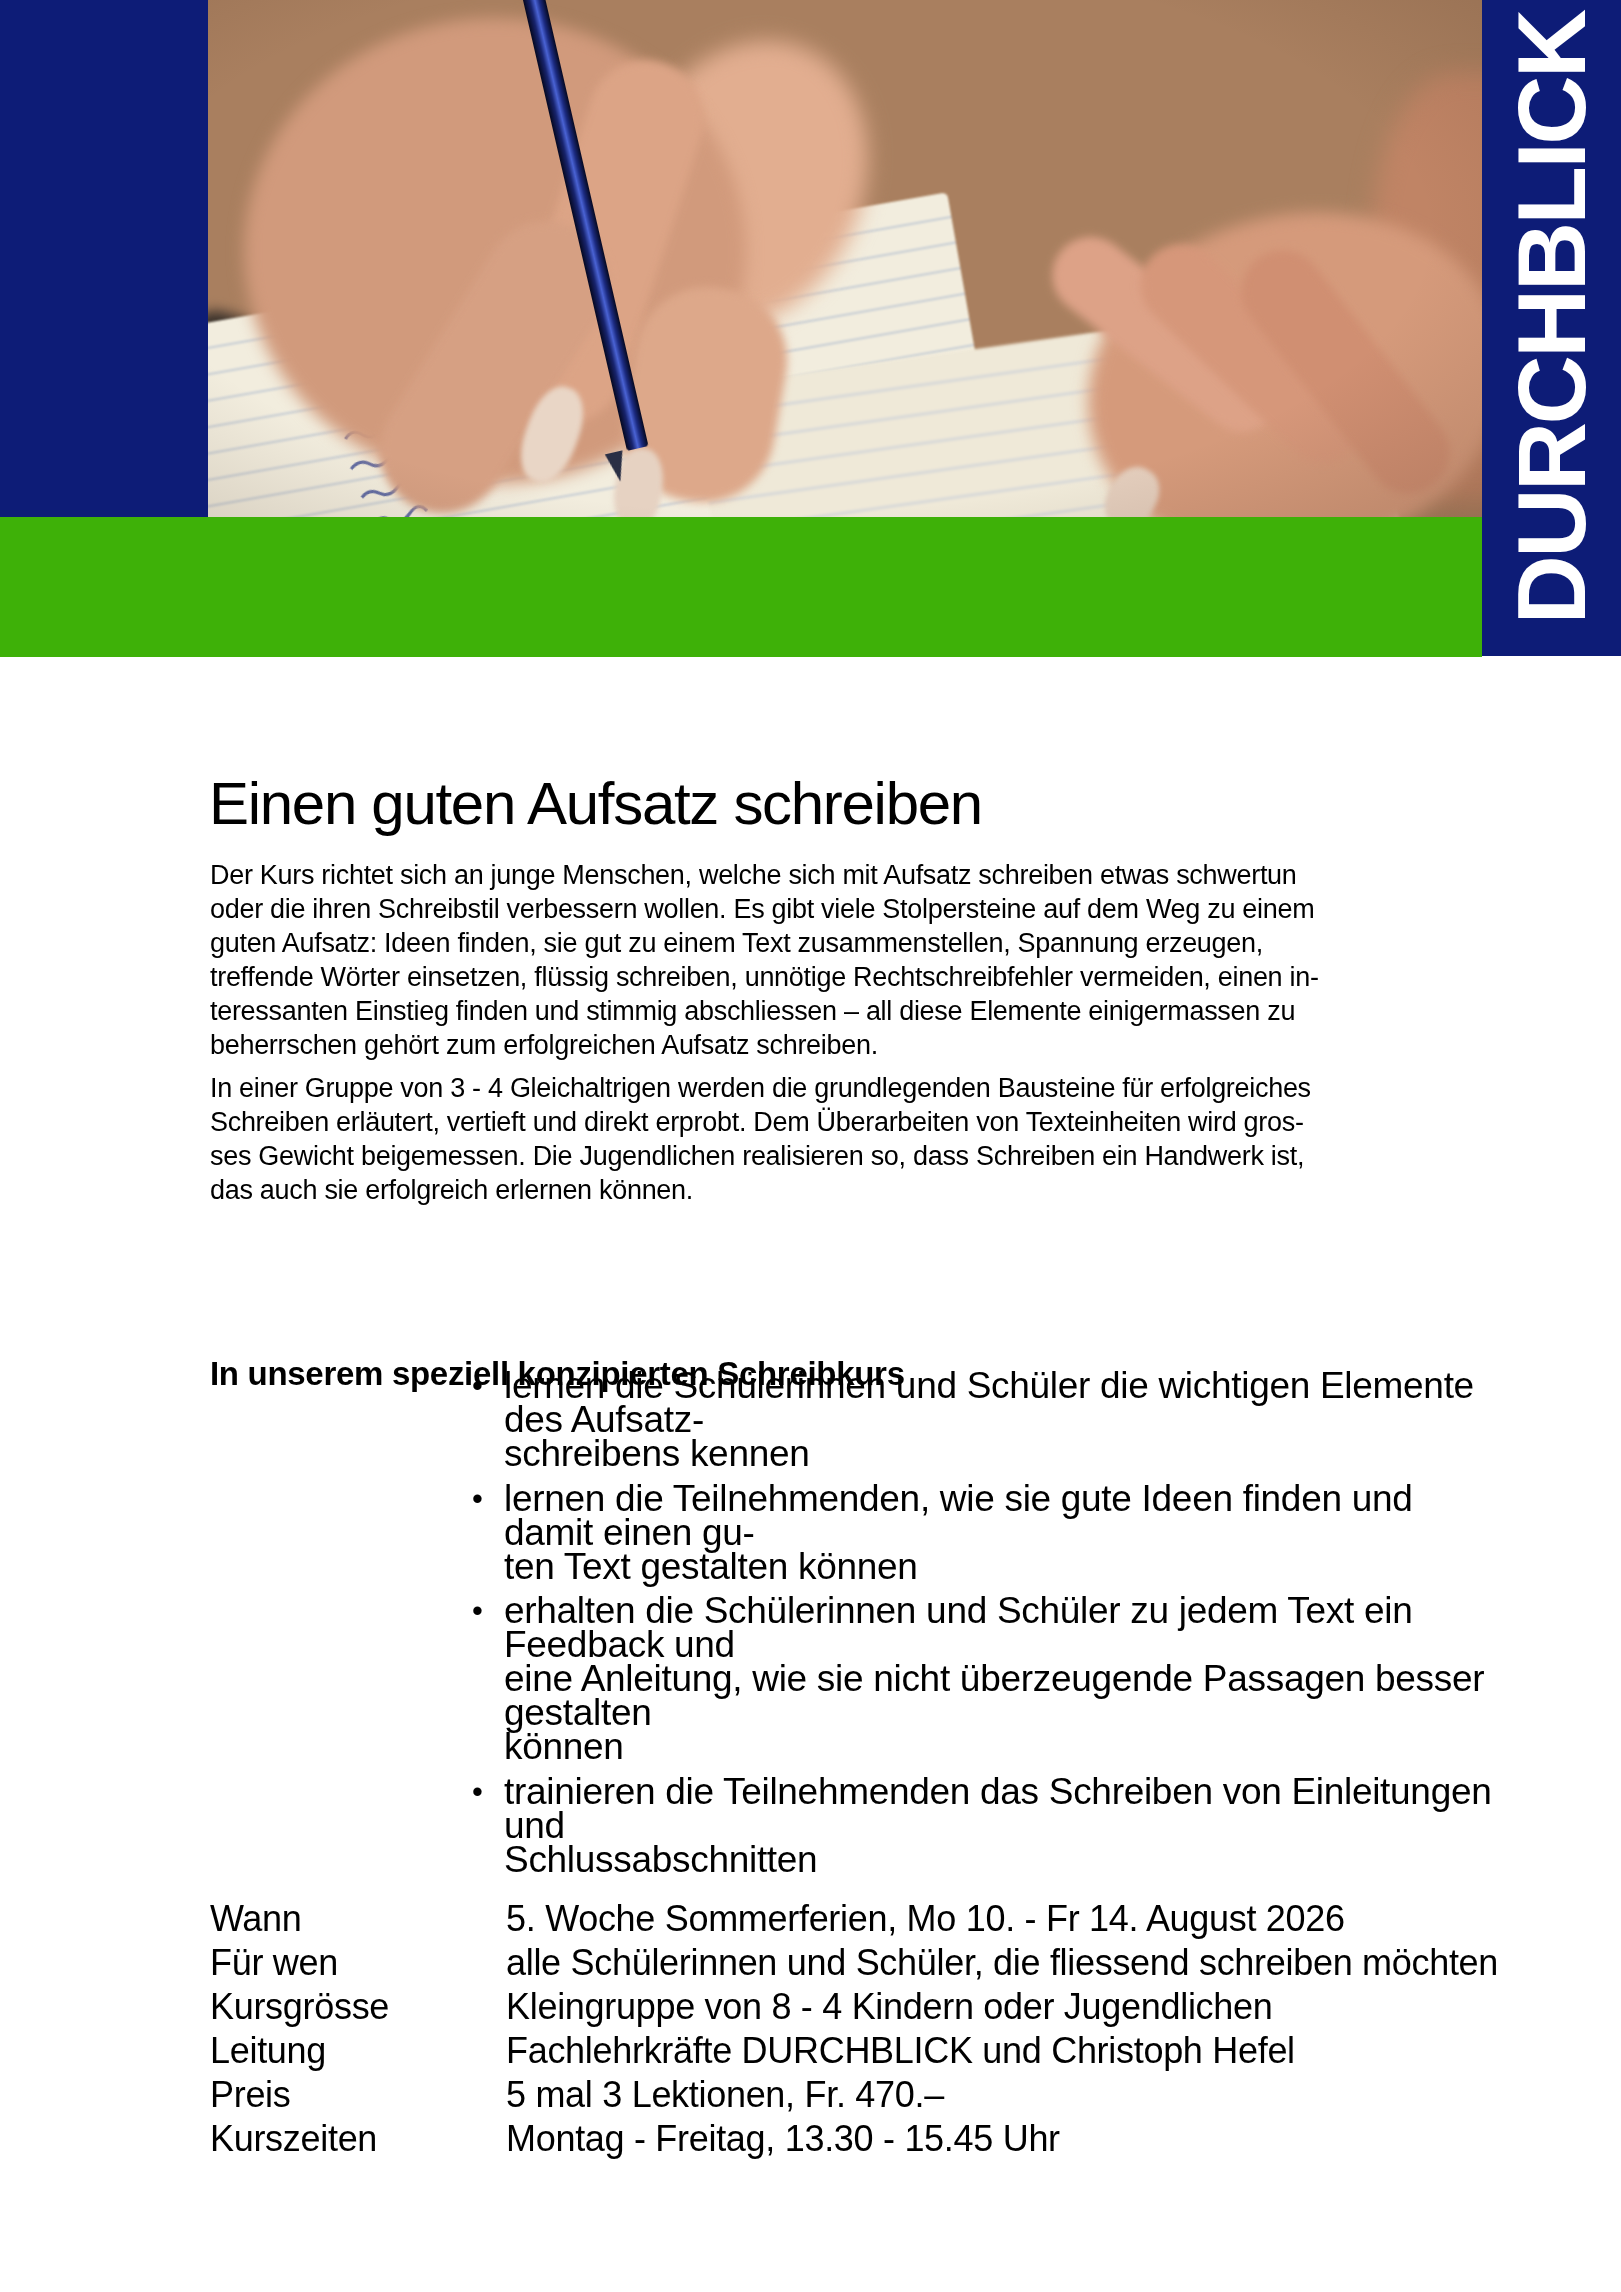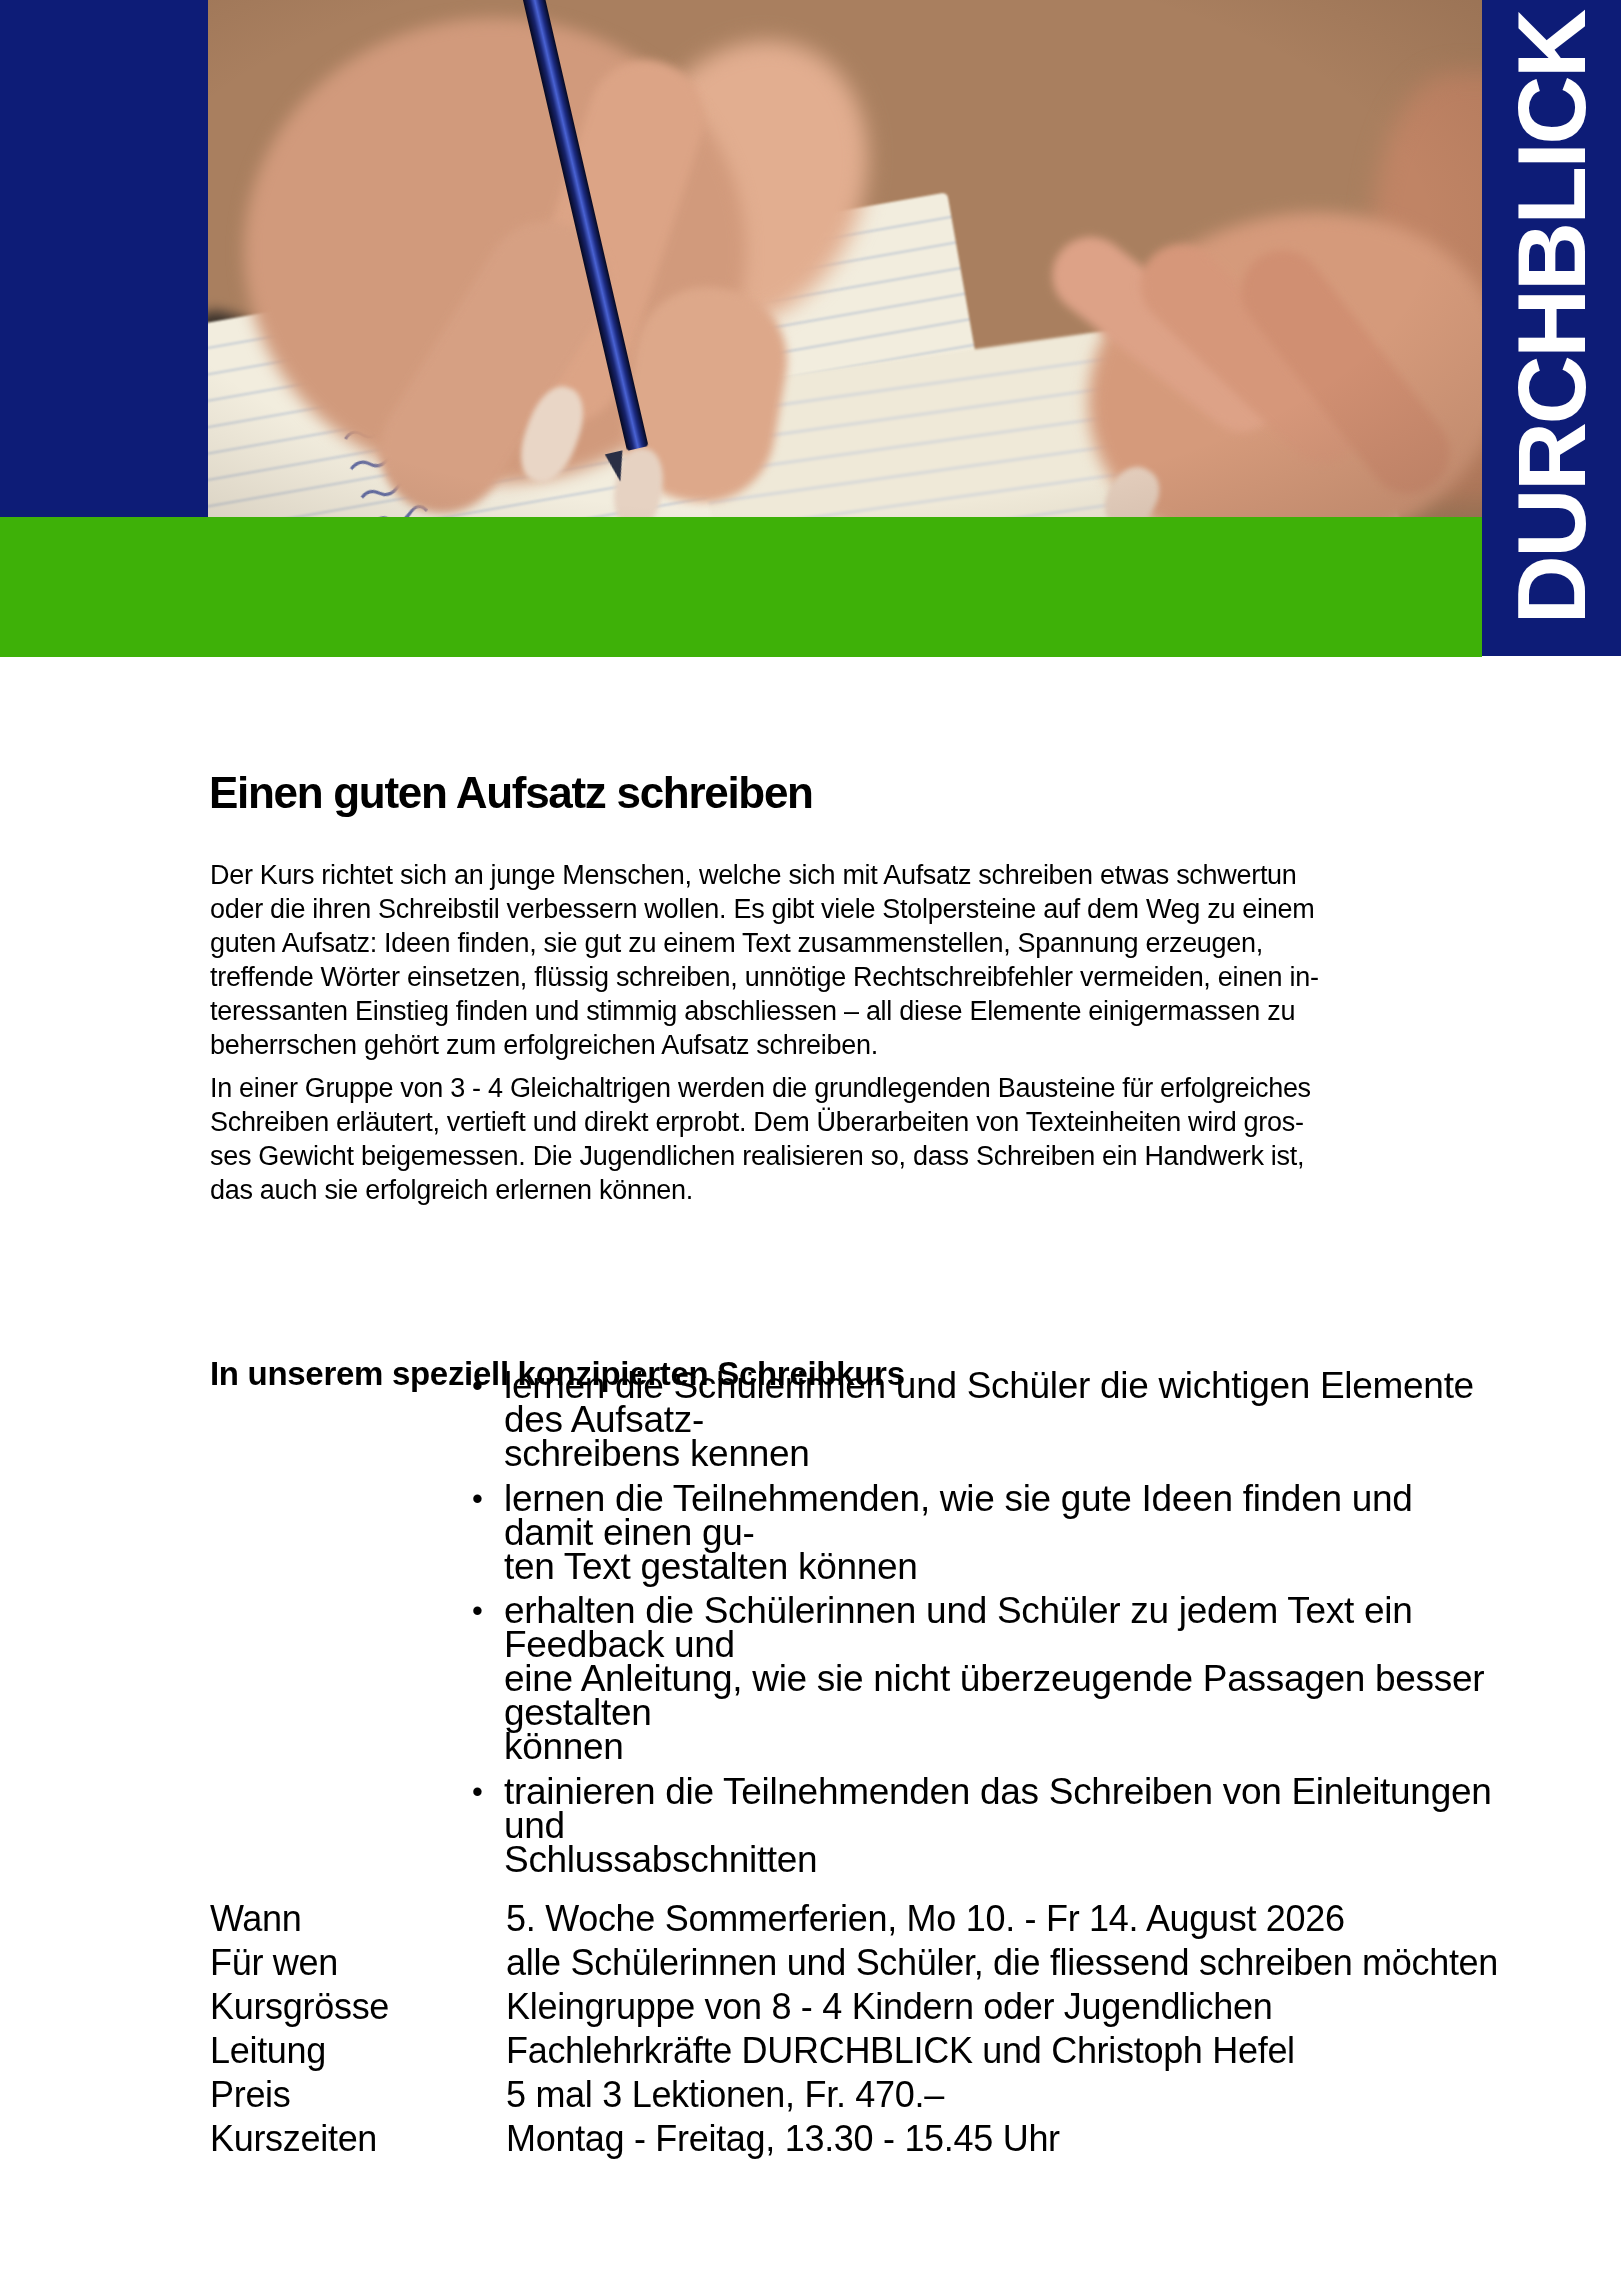--- a/index.html
+++ b/index.html
@@ -87,21 +87,21 @@
   .lh-f3{left:994px;top:331px;width:287px;height:82px;background:#d08f72;transform:rotate(52deg);}
   .lh-arm{left:1164px;top:72px;width:206px;height:430px;background:#c08465;filter:blur(12.5px);border-radius:40%;}
   .lh-nail{left:900px;top:466px;width:48px;height:64px;background:#e3cdbc;transform:rotate(30deg);border-radius:45%;filter:blur(2.7px);}
   .photo-vignette{
     left:0;top:0;width:100%;height:100%;
     background:radial-gradient(1075px 466px at 45% 45%, rgba(0,0,0,0) 60%, rgba(70,45,28,.25) 100%);
   }
   
   .title{
     position:absolute;left:209px;top:732px;
-    font-size:44px;font-weight:700;letter-spacing:-1.3px;line-height:64px;
+    font-size:60px;font-weight:400;letter-spacing:-1.3px;line-height:64px;
     white-space:nowrap;
   }
   .bodytext{
     font-size:27px;line-height:34px;letter-spacing:-0.3px;
     white-space:pre-line;
   }
   .para1{position:absolute;left:210px;top:831px;width:1308px;}
   .para2{position:absolute;left:210px;top:1044px;width:1308px;}
   .section-heading{
     position:absolute;left:210px;top:1330px;

